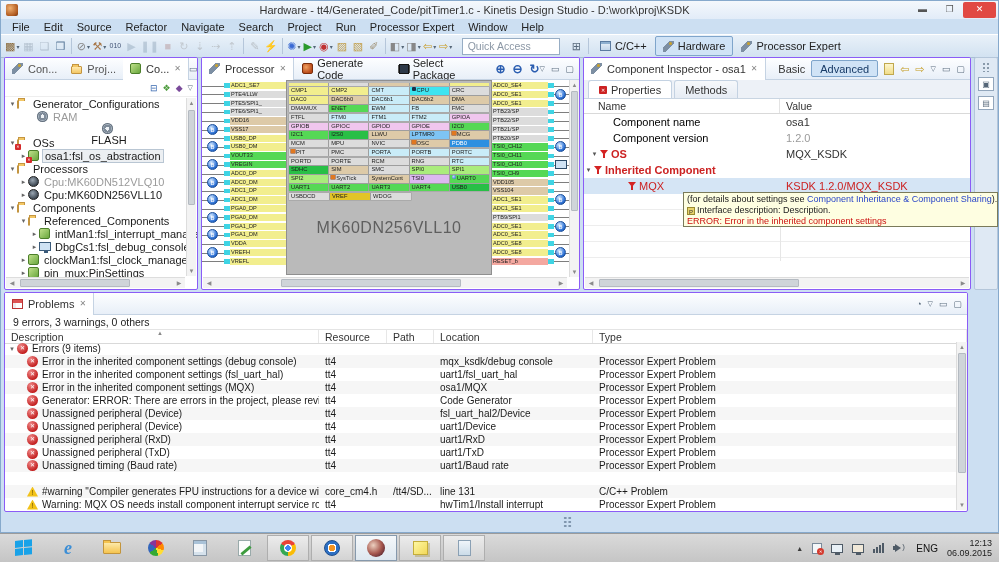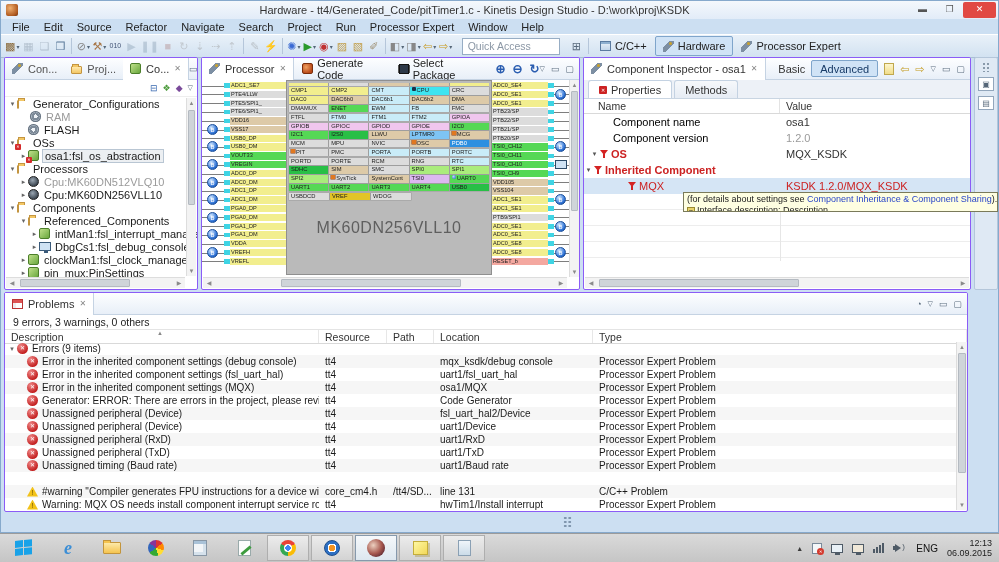--- a/index.html
+++ b/index.html
@@ -128,21 +128,21 @@
 .ph{height:100%;display:flex;align-items:center;padding-left:6px;border-right:1px solid #e7e7e7;flex:none}
 #sortcaret{position:absolute;left:152px;top:0px;font-size:6px;color:#888}
 #prows{position:absolute;left:0;top:49px;right:11px;bottom:1px;overflow:hidden}
 .prl{display:flex;height:13px;align-items:center;font-size:10px;color:#1a1a1a}
 .prl:nth-child(even){background:#f6f6f6}
 .pc{flex:none;overflow:hidden;white-space:nowrap;padding-left:6px;height:13px;line-height:13px}
 .pexp{width:10px;text-align:center;font-size:7px;color:#666;flex:none}
 .pie{width:11px;height:11px;border-radius:50%;background:radial-gradient(circle at 35% 30%,#f08a8a,#c42222 70%);color:#fff;font-size:6px;line-height:11px;text-align:center;flex:none;margin-right:4px}
 .piw{width:11px;height:10px;clip-path:polygon(50% 0,100% 100%,0 100%);background:#f2c218;color:#6b4e00;font-size:7px;line-height:12px;text-align:center;flex:none;margin-right:4px}
 
-#tooltip{position:absolute;left:683px;top:192px;width:315px;height:20px;background:#fefee1;border:1px solid #7a7a5a;font-size:9px;color:#222;z-index:50;padding:1px 3px;line-height:11px;white-space:nowrap;overflow:hidden}
+#tooltip{position:absolute;left:683px;top:192px;width:315px;height:35px;background:#fefee1;border:1px solid #7a7a5a;font-size:9px;color:#222;z-index:50;padding:1px 3px;line-height:11px;white-space:nowrap;overflow:hidden}
 #tooltip .lnk{color:#2a46c8}
 #tooltip .perr{color:#cc1111}
 .pico{display:inline-block;width:8px;height:8px;background:#e8d26a;border:1px solid #998a30;color:#333;font-size:6px;line-height:8px;text-align:center;margin-right:2px;vertical-align:-1px}
 
 #griphandle{position:absolute;left:563px;top:516px;width:9px;height:12px;background:radial-gradient(circle,#7d93ab 1px,transparent 1.3px);background-size:4.5px 4px}
 #taskbar{position:absolute;left:0;bottom:0;width:999px;height:29px;background:linear-gradient(#dadada,#c5c5c5);border-top:1px solid #9b9b9b;display:flex;align-items:center;padding-left:2px}
 .slot{width:42px;height:26px;margin:0 1px;display:flex;align-items:center;justify-content:center;border:1px solid transparent;flex:none}
 .slot.running{border-color:#aeaeae;background:linear-gradient(#ececec,#d3d3d3)}
 .slot.active{border-color:#8699ac;background:linear-gradient(#f5f8fb,#dde7ef)}
 .ic-start{width:18px;height:17px;display:grid;grid-template-columns:8px 8px;grid-template-rows:7px 7px;gap:1px;transform:skewY(-6deg)}
@@ -343,28 +343,28 @@
         <span class="vico" style="color:#5a6b7d;font-size:7px">▽</span>
       </div>
       <div id="tree">
           <div class="trow" style="padding-left: 3px;">
             <span class="texp">▾</span>
             <span class="ti">
               <span class="ti-folder" style="position: absolute; left: 0px; top: 0px;"></span>
             </span>
             <span class="tlbl">Generator_Configurations</span>
           </div>
-          <div class="trow" style="padding-left: 16px;">
+          <div class="trow" style="padding-left: 23px;">
             <span class="texp"></span>
             <span class="ti">
               <span class="ti-gear" style="position: absolute; left: 0px; top: 0px;"></span>
             </span>
             <span class="tlbl gray">RAM</span>
           </div>
-          <div class="trow" style="padding-left: 14px;">
+          <div class="trow" style="padding-left: 14px; flex-direction: column;">
             <span class="texp"></span>
             <span class="ti">
               <span class="ti-gear" style="position: absolute; left: 0px; top: 0px;"></span>
             </span>
             <span class="tlbl">FLASH</span>
           </div>
           <div class="trow" style="padding-left: 3px;">
             <span class="texp">▾</span>
             <span class="ti errov">
               <span class="ti-folder" style="position: absolute; left: 0px; top: 0px;"></span>

